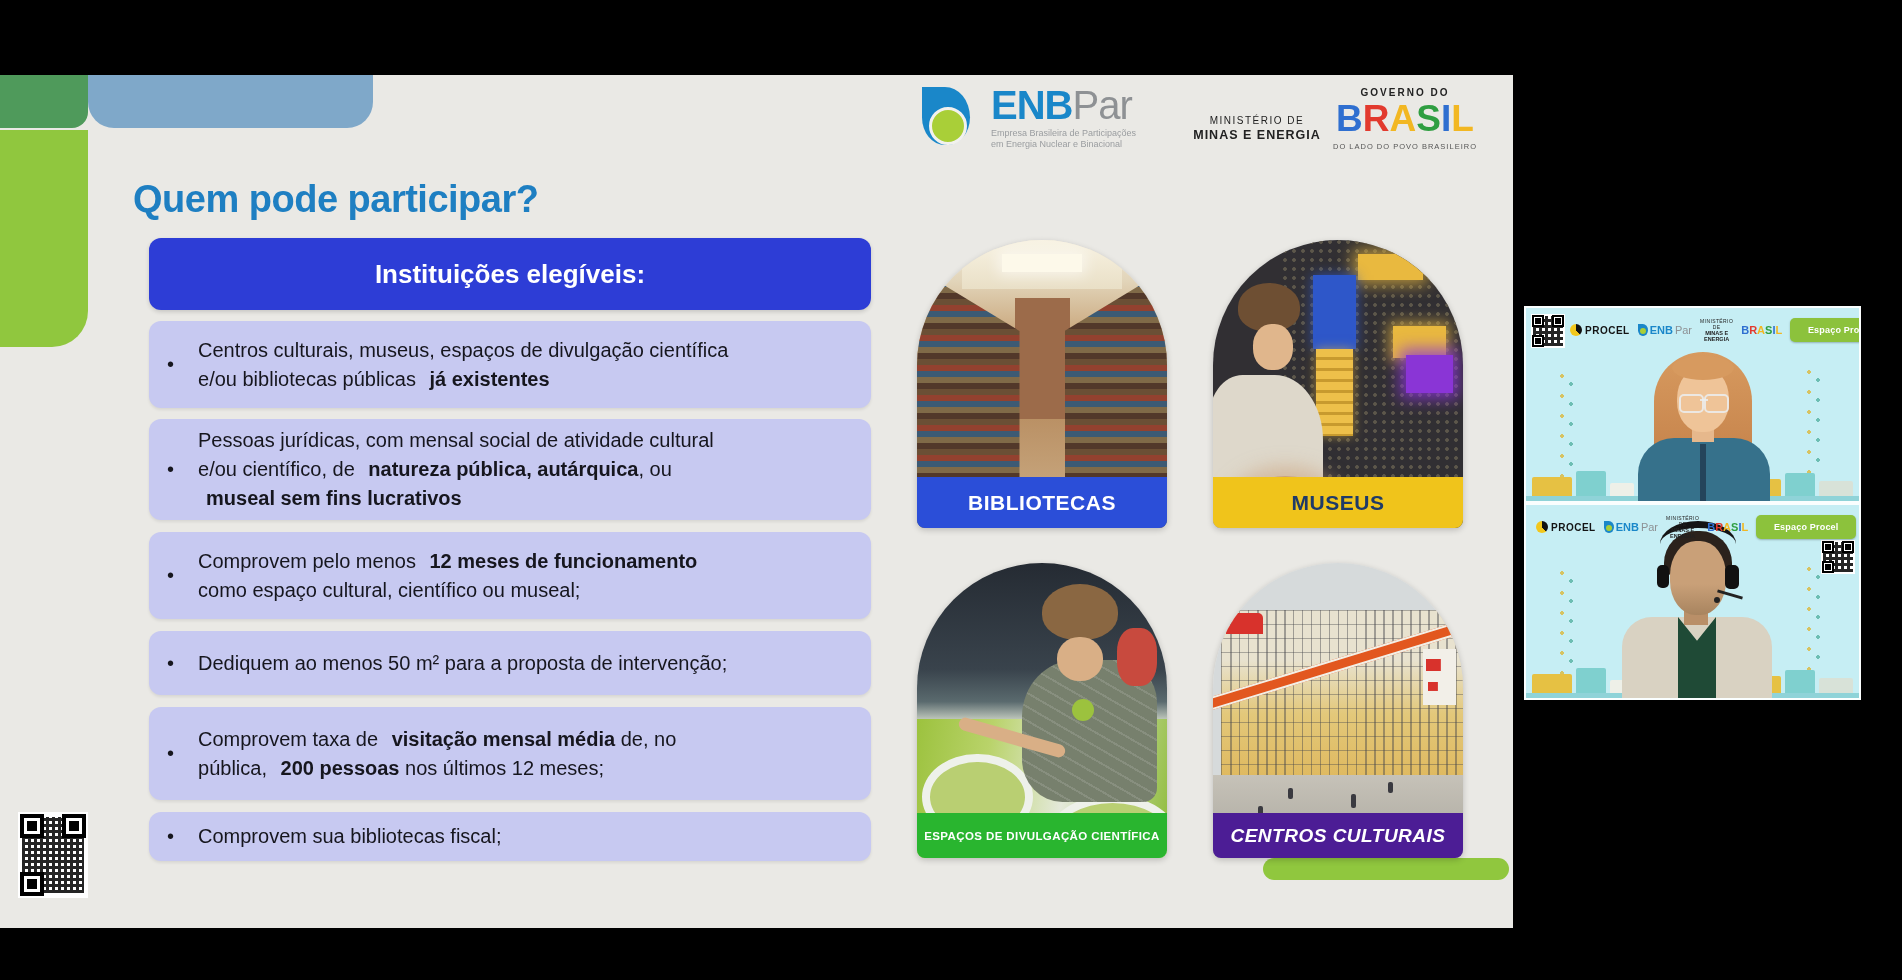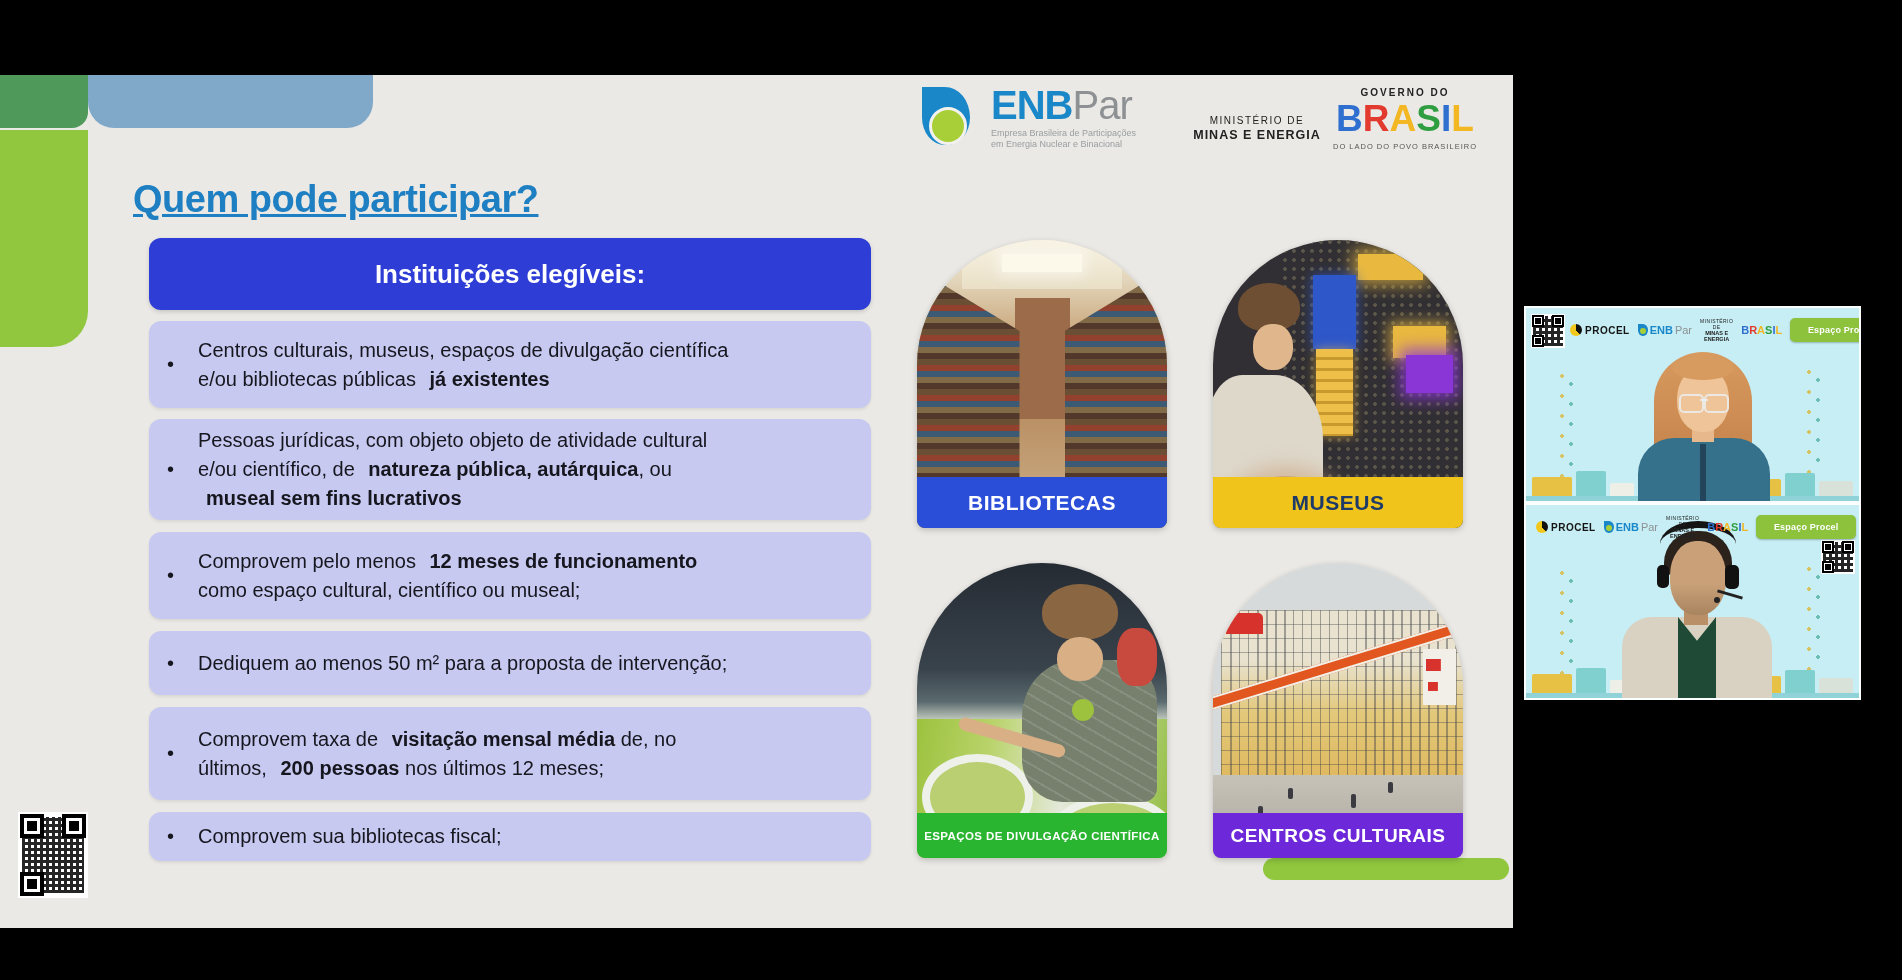--- a/index.html
+++ b/index.html
@@ -243,45 +243,45 @@
       <div class="m1">MINISTÉRIO DE</div>
       <div class="m2">MINAS E ENERGIA</div>
     </div>
 
     <div class="abs governo">
       <div class="gov-top">GOVERNO DO</div>
       <div class="gov-word"><span style="color: rgb(47, 111, 208);">B</span><span style="color: rgb(226, 58, 46);">R</span><span style="color: rgb(242, 183, 34);">A</span><span style="color: rgb(47, 158, 65);">S</span><span style="color: rgb(47, 111, 208);">I</span><span style="color: rgb(242, 183, 34);">L</span></div>
       <div class="gov-tag">DO LADO DO POVO BRASILEIRO</div>
     </div>
 
-    <div class="abs title" style="color: rgb(30, 127, 194); text-decoration: underline;">Quem pode participar?</div>
+    <div class="abs title" style="color: rgb(30, 127, 194);">Quem pode participar?</div>
 
     <div class="abs headerbox" style="background-color: rgb(45, 61, 214);">
       <span>Instituições elegíveis:</span>
     </div>
 
     <div class="abs bullet b1" style="background-color: rgb(199, 201, 241);">
       <span class="dot">•</span>
       <span class="txt"><span>Centros culturais, museus, espaços de divulgação científica</span><br><span>e/ou bibliotecas públicas </span><span class="bseg">já existentes</span></span>
     </div>
     <div class="abs bullet b2" style="background-color: rgb(199, 201, 241);">
       <span class="dot">•</span>
-      <span class="txt"><span>Pessoas jurídicas, com objeto objeto de atividade cultural</span><br><span>e/ou científico, de </span><span class="bseg">natureza pública, autárquica</span><span>, ou</span><br><span class="bseg">museal sem fins lucrativos</span></span>
+      <span class="txt"><span>Pessoas jurídicas, com mensal social de atividade cultural</span><br><span>e/ou científico, de </span><span class="bseg">natureza pública, autárquica</span><span>, ou</span><br><span class="bseg">museal sem fins lucrativos</span></span>
     </div>
     <div class="abs bullet b3" style="background-color: rgb(199, 201, 241);">
       <span class="dot">•</span>
       <span class="txt"><span>Comprovem pelo menos </span><span class="bseg">12 meses de funcionamento</span><br><span>como espaço cultural, científico ou museal;</span></span>
     </div>
     <div class="abs bullet b4" style="background-color: rgb(199, 201, 241);">
       <span class="dot">•</span>
       <span class="txt"><span>Dediquem ao menos 50 m² para a proposta de intervenção;</span></span>
     </div>
     <div class="abs bullet b5" style="background-color: rgb(199, 201, 241);">
       <span class="dot">•</span>
-      <span class="txt"><span>Comprovem taxa de </span><span class="bseg">visitação mensal média</span><span> de, no</span><br><span>últimos, </span><span class="bseg">200 pessoas</span><span> nos últimos 12 meses;</span></span>
+      <span class="txt"><span>Comprovem taxa de </span><span class="bseg">visitação mensal média</span><span> de, no</span><br><span>pública, </span><span class="bseg">200 pessoas</span><span> nos últimos 12 meses;</span></span>
     </div>
     <div class="abs bullet b6" style="background-color: rgb(199, 201, 241);">
       <span class="dot">•</span>
       <span class="txt"><span>Comprovem sua bibliotecas fiscal;</span></span>
     </div>
 
     <div class="qr qr-big">
       <div class="noise"></div>
         <div class="f f1"></div>
         <div class="f f2"></div>
@@ -341,21 +341,21 @@
           <div class="pom-awning"></div>
           <div class="pom-banner"></div>
         <div class="pom-plaza"></div>
         <div class="pom-peep pp1"></div>
           <div class="pom-peep pp2"></div>
           <div class="pom-peep pp3"></div>
         <div class="pom-peep pp4"></div>
           <div class="pom-peep pp5"></div>
           <div class="pom-peep pp6"></div>
       </div>
-      <div class="label" style="background-color: #6d28d9; color: rgb(255, 255, 255);">CENTROS CULTURAIS</div>
+      <div class="label" style="background-color: #4c1d95; color: rgb(255, 255, 255); font-style: italic;">CENTROS CULTURAIS</div>
     </div>
   </div>
 
   <div class="feed feed-top">
     <div class="swirl sw-l"></div>
     <div class="swirl sw-r"></div>
     <div class="house h1"></div>
     <div class="house h2"></div>
     <div class="house h3"></div>
     <div class="house h5"></div>

